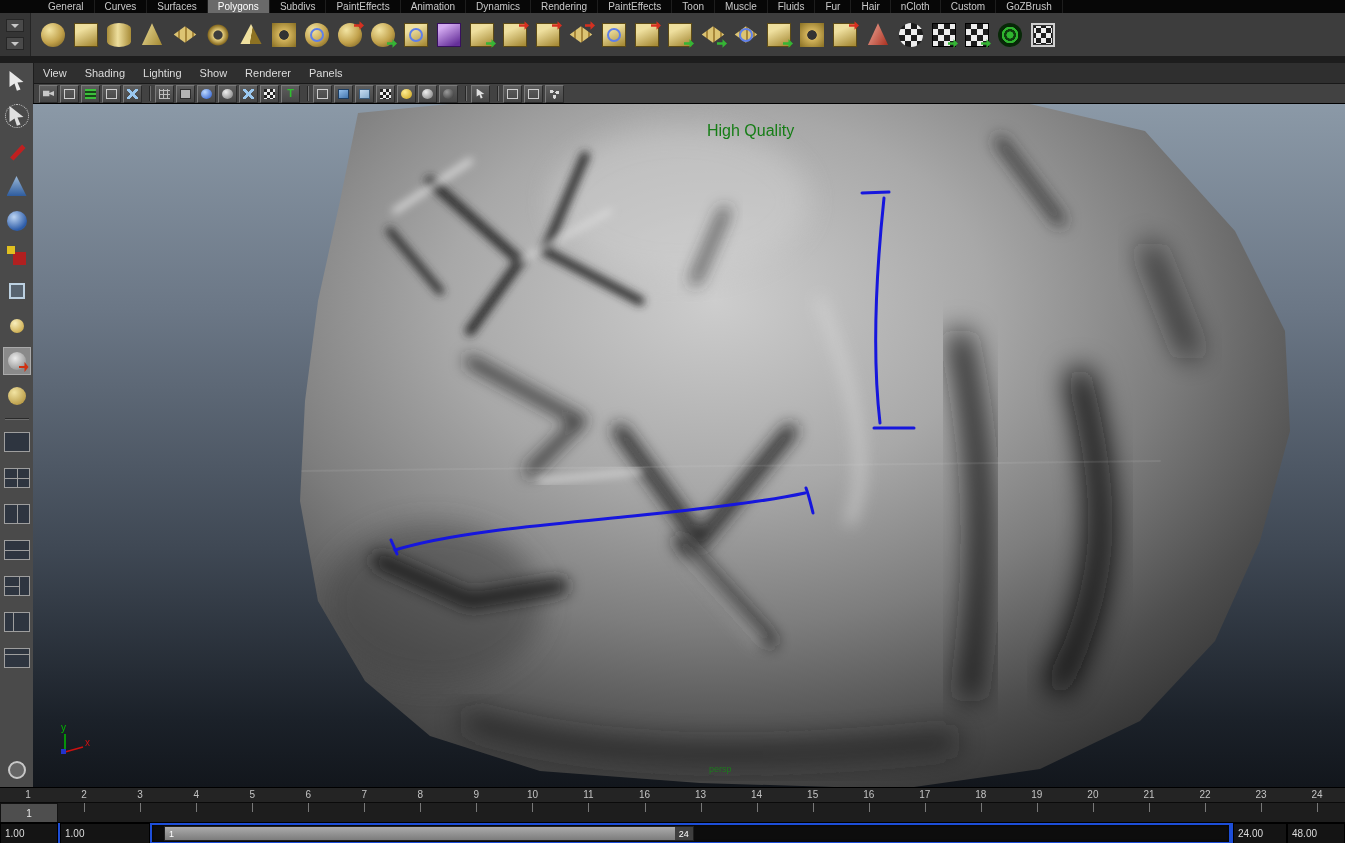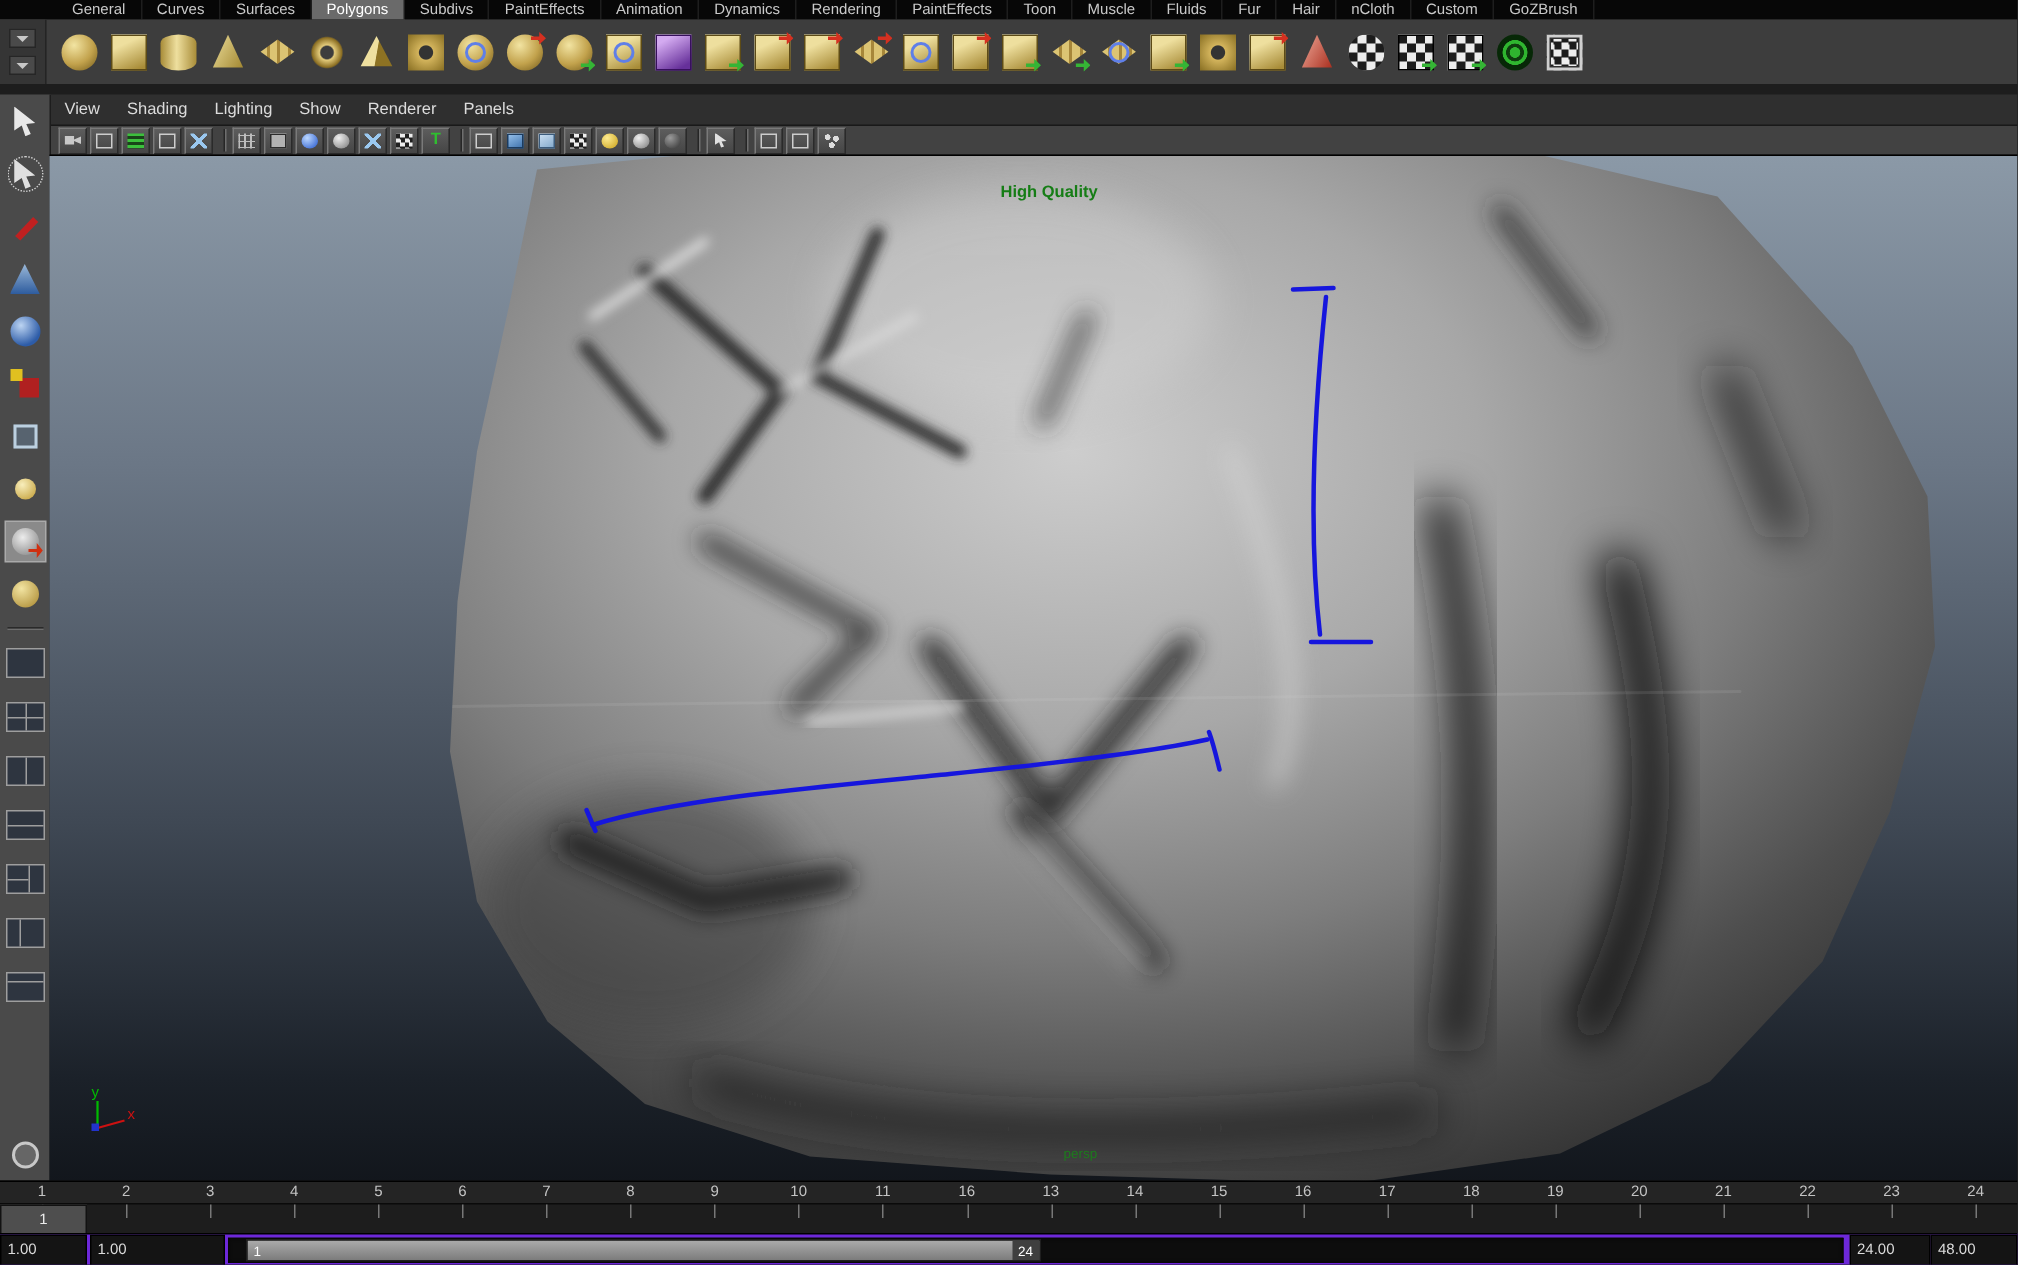--- a/index.html
+++ b/index.html
@@ -95,34 +95,34 @@
   .pi-cube-out::before{border:1px solid #cdcdcd}
   .pi-arrow::before{background:#e0e0e0;clip-path:polygon(15% 0,85% 55%,55% 58%,70% 92%,52% 99%,40% 63%,15% 80%)}
   .pi-share::before{background:radial-gradient(circle 2px at 25% 25%,#ddd 95%,transparent),radial-gradient(circle 2px at 75% 35%,#ddd 95%,transparent),radial-gradient(circle 2px at 50% 78%,#ddd 95%,transparent)}
   .pi-T{color:#2fbf2f;font-weight:bold;font-size:11px;line-height:14px;text-align:center}
   .psep{width:1px;height:15px;background:#262626;box-shadow:1px 0 0 #6e6e6e;margin:0 5px;flex:0 0 auto}
   
   .viewport{position:absolute;left:33px;top:103px;width:1312px;height:684px;overflow:hidden;
     background:linear-gradient(180deg,#8b99a7 0%,#6b7786 30%,#3f4854 65%,#1b2129 90%,#12161c 100%);
     border-top:1px solid #000}
   .viewport svg.scene{position:absolute;inset:0;width:100%;height:100%}
-  .hq-label{position:absolute;left:634px;top:18px;color:#157d15;font-size:11px;font-weight:bold}
+  .hq-label{position:absolute;left:674px;top:18px;color:#157d15;font-size:16px;font-weight:normal}
   .cam-label{position:absolute;left:676px;top:660px;color:#1d7a1d;font-size:9px;font-weight:normal}
   .axis-svg{position:absolute;left:14px;top:616px;width:52px;height:46px}
   
   .timeline{position:absolute;top:787px;left:0;right:0;height:35px;background:#242424;border-top:1px solid #000}
   .ruler-numbers{height:14px;display:flex;font-size:10px;color:#c4c4c4;align-items:center}
   .fcell{flex:1;text-align:center;line-height:14px}
   .ruler-ticks{position:relative;height:20px;background:#1d1d1d;border-top:1px solid #0a0a0a;display:flex}
   .tcell{flex:1;position:relative}
   .tcell::after{content:"";position:absolute;left:50%;top:0;width:1px;height:9px;background:#787878}
   .current-frame-block{position:absolute;left:0;top:0;bottom:0;width:56px;background:#4e4e4e;
     border:1px solid #121212;color:#ececec;font-size:10px;display:flex;align-items:center;justify-content:center}
   
-  .range-bar{position:absolute;top:822px;left:0;right:0;height:21px;background:#6d28d9;border-top:1px solid #000;
+  .range-bar{position:absolute;top:822px;left:0;right:0;height:21px;background:#1d4ed8;border-top:1px solid #000;
     display:flex;align-items:stretch;font-size:10px;color:#dcdcdc}
   .rfield{background:#141414;box-shadow:inset 0 0 0 1px #000;display:flex;align-items:center;padding:0 5px;flex:0 0 auto}
   .rf1{width:48px}.rf2{width:80px;margin-left:2px}.rf3{width:44px;margin-left:2px}.rf4{width:48px;margin-left:0}
   .rtrack{flex:1;margin:2px 2px;background:#0d0d0d;position:relative;box-shadow:inset 0 0 3px #000}
   .rhandle{position:absolute;left:12px;top:1px;bottom:1px;width:49%;background:linear-gradient(#ababab,#7c7c7c);
     border:1px solid #1f1f1f;display:flex;justify-content:space-between;align-items:center;font-size:9px;color:#fff}
   .rlbl{padding:0 4px}
   .rlbl.right{background:#3f3f3f;align-self:stretch;display:flex;align-items:center}
 </style>
 </head>

